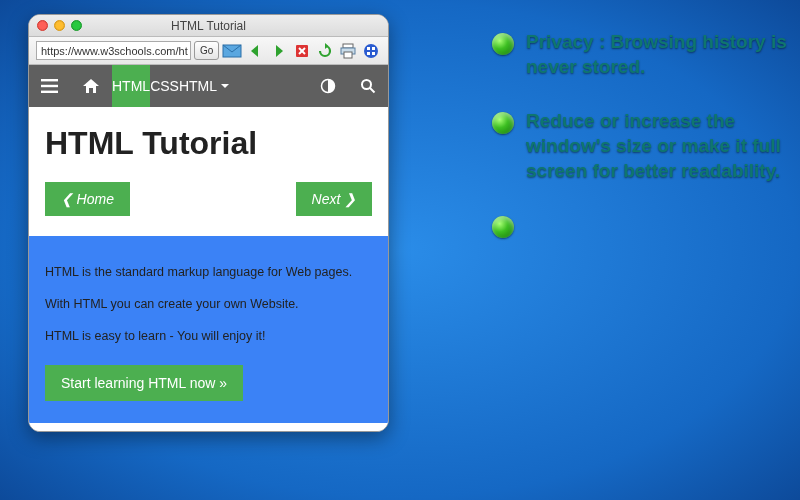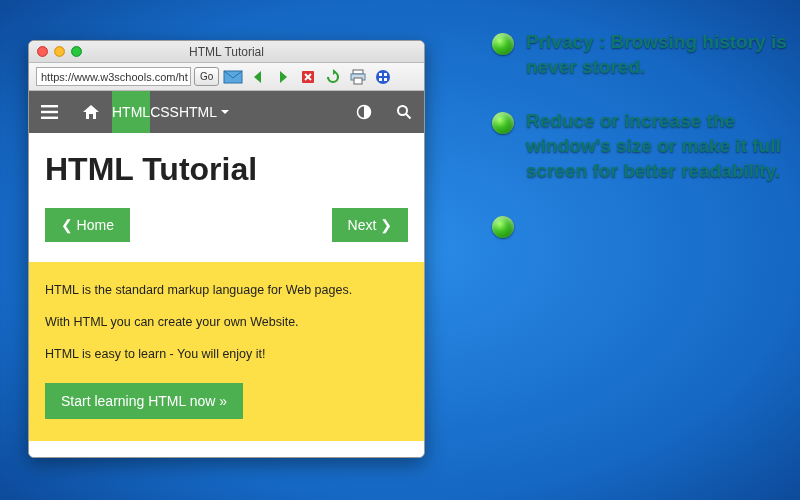--- a/index.html
+++ b/index.html
@@ -6,25 +6,25 @@
   body {
     width: 800px; height: 500px;
     background: radial-gradient(ellipse at center, #2a8ce8 0%, #1568c4 70%, #0d4a9a 100%);
     font-family: Verdana, Geneva, sans-serif;
     overflow: hidden;
     position: relative;
   }
   
   .browser-window {
     position: absolute;
-    left: 28px; top: 40px;
-    width: 397px; height: 418px;
+    left: 28px; top: 14px;
+    width: 361px; height: 418px;
     background: #fff;
     border: 1px solid #999;
-    border-radius: 6px;
+    border-radius: 12px;
     box-shadow: 0 6px 20px rgba(0,0,0,0.4);
     overflow: hidden;
     display: flex; flex-direction: column;
   }
   .titlebar {
     height: 22px;
     background: linear-gradient(#ededed, #dcdcdc);
     border-bottom: 1px solid #bbb;
     display: flex; align-items: center;
     padding: 0 8px;
@@ -93,26 +93,26 @@
   .nav-spacer { flex:1; }
   .page-content { padding: 18px 16px 0 16px; background:#fff; }
   .page-title { font-size: 32px; font-family: 'Segoe UI', Arial, sans-serif; color:#222; margin-bottom: 20px; }
   .btn-row { display:flex; justify-content: space-between; margin-bottom: 20px; }
   .w3-btn {
     background:#4caf50; color:#fff;
     border:none;
     padding: 9px 16px;
     font-size: 14px;
     font-family: Verdana, sans-serif;
-    display: inline-flex; align-items: center;
+    display: inline-flex; align-items: center; font-style: italic;
   }
   .intro-panel {
-    background:#fde047;
+    background:#3b82f6;
     margin: 0 -16px;
-    padding: 21px 16px 22px;
+    padding: 29px 16px 22px;
   }
   .intro-panel p { font-size: 12.5px; color:#222; margin-bottom: 18px; font-family: Verdana, sans-serif; }
   .intro-panel p:last-of-type { margin-bottom: 22px; }
   .start-btn {
     background:#4caf50; color:#fff;
     border:none;
     padding: 10px 16px;
     font-size: 14px;
     font-family: Verdana, sans-serif;
   }

